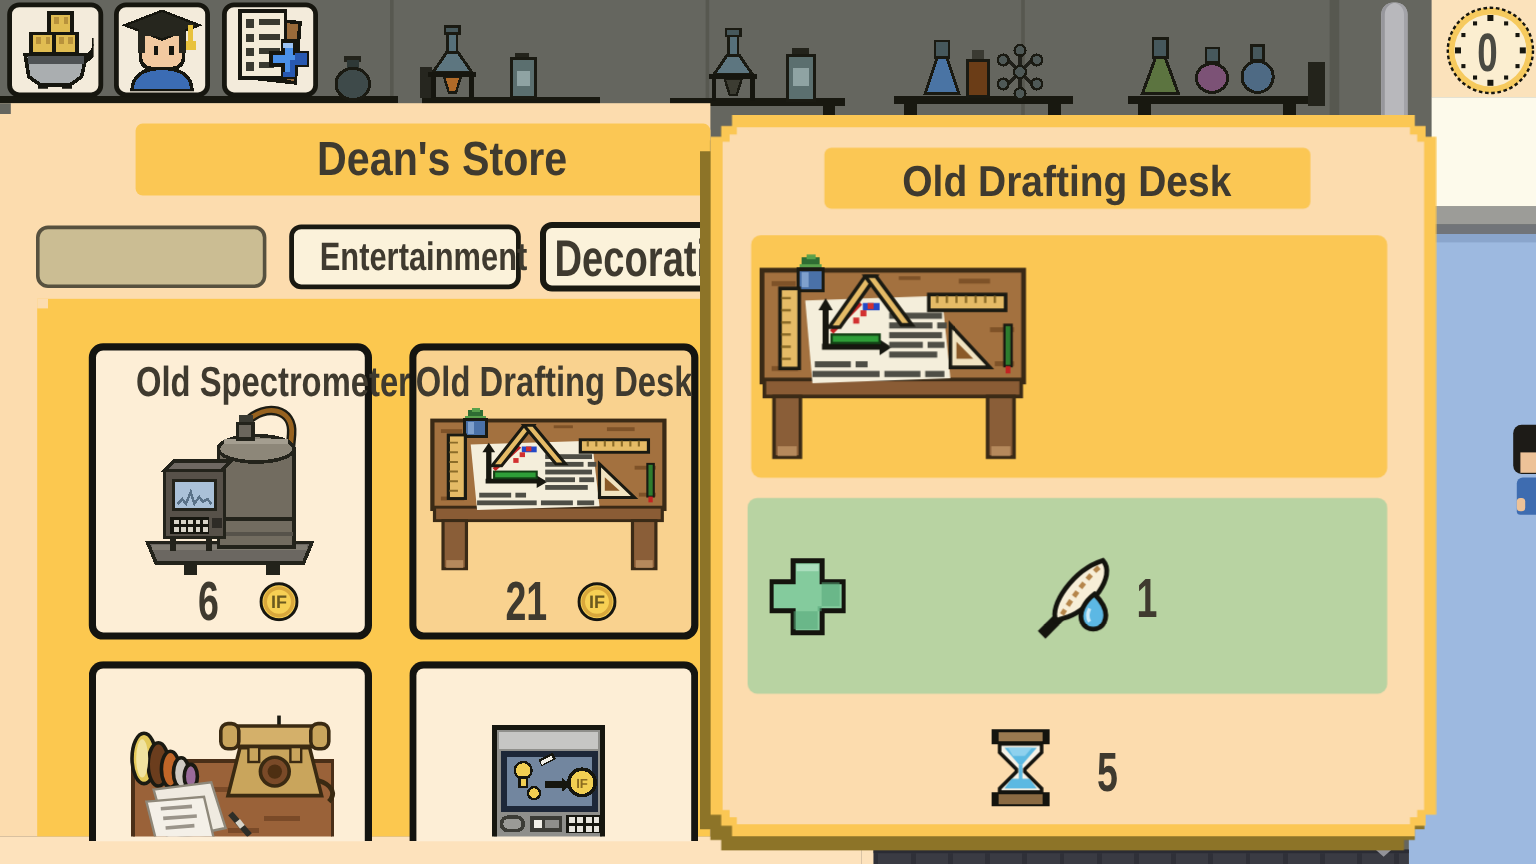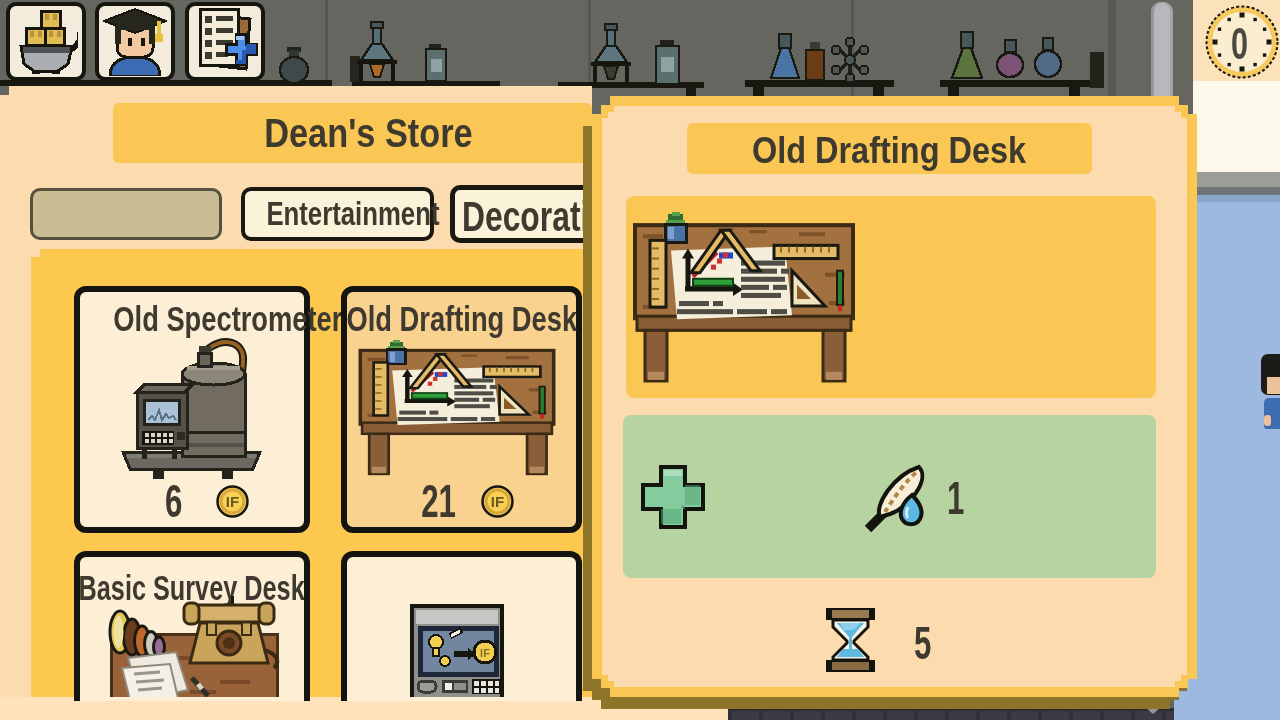--- a/index.html
+++ b/index.html
@@ -268,23 +268,20 @@
 
   <div class="abs" style="left:481px;top:485px;width:33px;height:33px;">
       <svg width="33" height="33">
         <circle cx="16.5" cy="16.5" r="15" fill="#f7d054" stroke="#161610" stroke-width="2.5"></circle>
         <circle cx="16.5" cy="16.5" r="11.5" fill="none" stroke="#d9a83c" stroke-width="3"></circle>
         <text x="16.5" y="22" text-anchor="middle" font-size="15" font-weight="bold" fill="#6b5a1f" font-family="Liberation Sans">IF</text>
       </svg>
     </div>
 
   <div class="abs" style="left:74px;top:551px;width:236px;height:150px;background:#fdeed6;border:6px solid #141410;border-radius:12px 12px 0 0;border-bottom:none;box-sizing:border-box;"></div>
-  <div class="abs ctr" style="left:74px;top:568px;width:236px;font-size:35px;">
-      <span class="s72">Basic Survey Desk</span>
-    </div>
 
   <div class="abs" style="left:100px;top:596px;width:190px;height:101px;overflow:hidden;">
     <svg width="190" height="104" viewBox="0 0 190 104">
       <g shape-rendering="crispEdges">
         <rect x="11" y="38" width="166" height="66" fill="#9a6239" stroke="#4a2f18" stroke-width="3"></rect>
         <g fill="#7a4a28">
           <rect x="20" y="50" width="26" height="4"></rect>
             <rect x="70" y="60" width="30" height="4"></rect>
           <rect x="30" y="76" width="26" height="4"></rect>
             <rect x="120" y="84" width="30" height="4"></rect>

